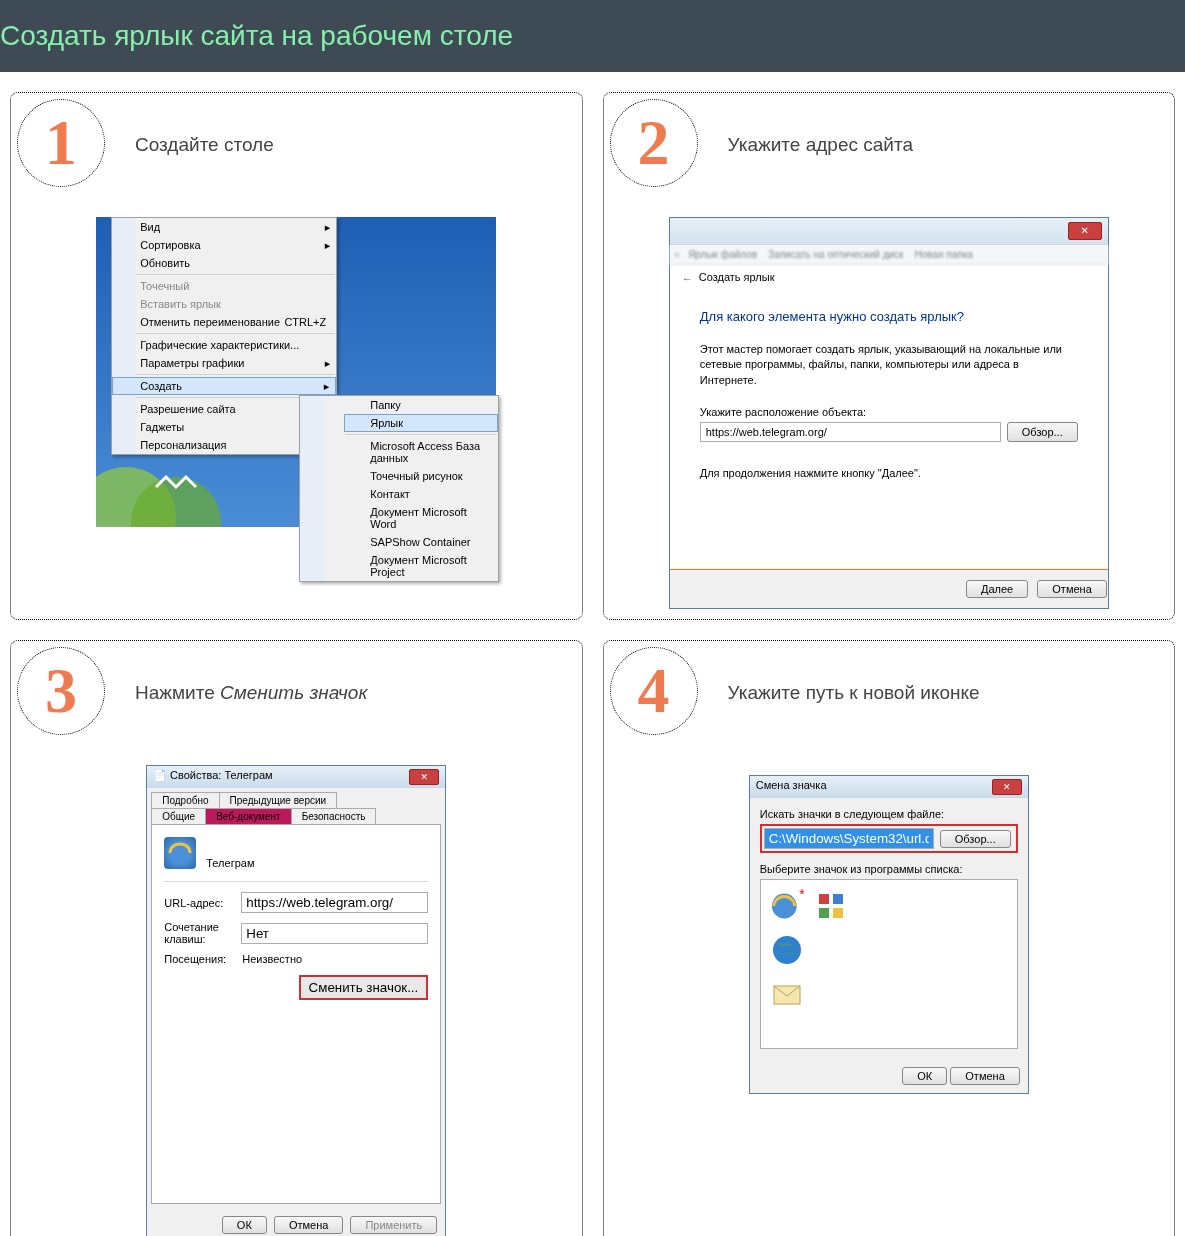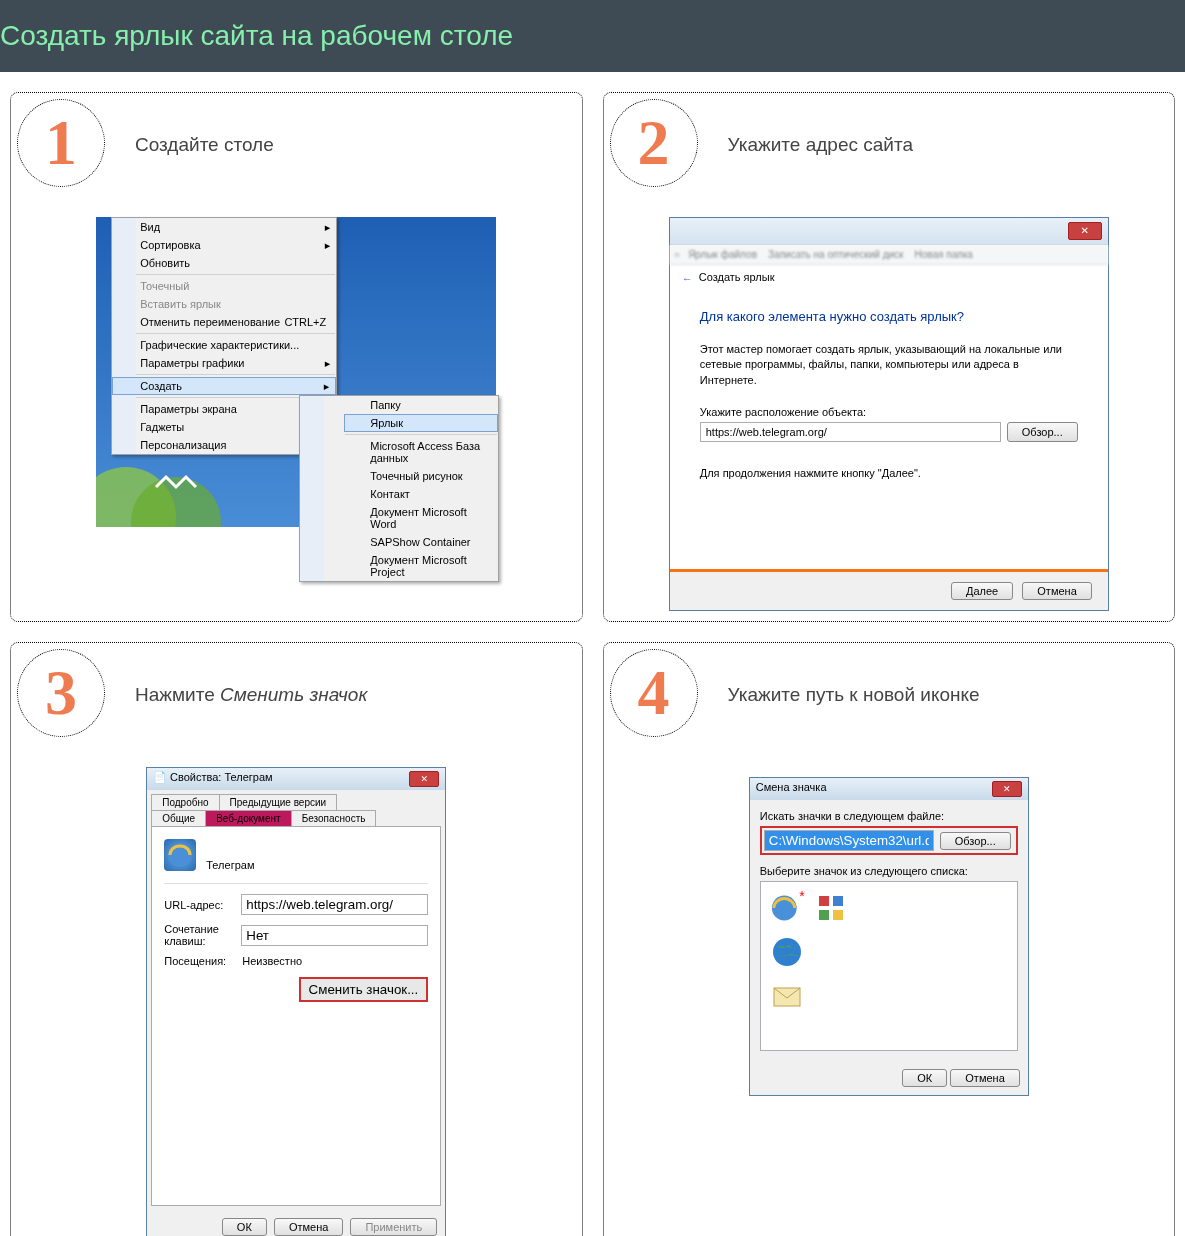--- a/index.html
+++ b/index.html
@@ -34,21 +34,21 @@
 .wiz-title { background: linear-gradient(#e8f0f8, #d4e2f0); padding: 4px 6px; border-bottom: 1px solid #c0c8d0; display: flex; justify-content: space-between; align-items: center; }
 .wiz-close { background: #c84040; color: #fff; width: 34px; height: 18px; border-radius: 2px; text-align: center; font-size: 10px; line-height: 16px; border: 1px solid #a02020; }
 .wiz-toolbar { background: #f4f6f8; padding: 4px; font-size: 10px; color: #888; border-bottom: 1px solid #e0e0e0; filter: blur(1px); }
 .wiz-body { padding: 20px 30px; min-height: 280px; }
 .wiz-heading { color: #003399; font-size: 13px; margin-bottom: 18px; }
 .wiz-text { margin-bottom: 18px; line-height: 1.4; }
 .wiz-label { margin-bottom: 4px; }
 .wiz-input-row { display: flex; gap: 6px; margin-bottom: 24px; }
 .wiz-input { flex: 1; border: 1px solid #abadb3; padding: 3px 5px; font-size: 11px; background: #fff; }
 .wiz-btn { border: 1px solid #888; background: linear-gradient(#f8f8f8, #e0e0e0); padding: 2px 14px; border-radius: 3px; font-size: 11px; }
-.wiz-footer { padding: 10px 16px; text-align: right; background: #f0f0f0; border-top: 3px solid #f97316; }
+.wiz-footer { padding: 10px 1px; text-align: right; background: #f0f0f0; border-top: 1px solid #f97316; }
 .wiz-footer .wiz-btn { margin-left: 6px; }
 
 
 .props { width: 300px; margin: 0 auto; border: 1px solid #5a7fa0; background: #f0f0f0; font-family: 'Segoe UI', Tahoma, sans-serif; font-size: 11px; }
 .props-title { background: linear-gradient(#e8f0f8, #c8daea); padding: 3px 6px; display: flex; justify-content: space-between; align-items: flex-start; }
 .props-close { background: #c84040; color: #fff; width: 30px; height: 16px; text-align: center; font-size: 9px; line-height: 14px; border: 1px solid #a02020; border-radius: 2px; }
 .tabs { display: flex; padding: 4px 4px 0; font-size: 10px; flex-wrap: wrap; }
 .tab { border: 1px solid #aaa; border-bottom: none; padding: 2px 10px; background: #f0f0f0; margin-right: -1px; }
 .tab.active { background: #be185d; position: relative; z-index: 1; }
 .props-body { background: #fff; border: 1px solid #aaa; margin: 0 4px 4px; padding: 12px; min-height: 380px; position: relative; }
@@ -98,21 +98,21 @@
       <div class="ctx-sep"></div>
       <div class="ctx-item disabled">Точечный</div>
       <div class="ctx-item disabled">Вставить ярлык</div>
       <div class="ctx-item"><span>Отменить переименование</span><span class="ctx-shortcut">CTRL+Z</span></div>
       <div class="ctx-sep"></div>
       <div class="ctx-item">Графические характеристики...</div>
       <div class="ctx-item has-sub">Параметры графики</div>
       <div class="ctx-sep"></div>
       <div class="ctx-item highlight has-sub">Создать</div>
       <div class="ctx-sep"></div>
-      <div class="ctx-item">Параметры экрана</div>
+      <div class="ctx-item">Разрешение сайта</div>
       <div class="ctx-item">Гаджеты</div>
       <div class="ctx-item">Персонализация</div>
     </div>
     <div class="sub-menu">
       <div class="ctx-icon-strip"></div>
       <div class="sub-item">Папку</div>
       <div class="sub-item highlight">Ярлык</div>
       <div class="ctx-sep"></div>
       <div class="sub-item">Microsoft Access База данных</div>
       <div class="sub-item">Точечный рисунок</div>
@@ -221,21 +221,21 @@
     <div class="props-title">
           <span>Смена значка</span>
           <div class="props-close">✕</div>
         </div>
     <div class="ci-body">
       <div style="margin-bottom:4px">Искать значки в следующем файле:</div>
       <div class="ci-row">
         <input class="ci-input" value="C:\Windows\System32\url.dll" style="">
         <button class="wiz-btn">Обзор...</button>
       </div>
-      <div style="margin-bottom:4px">Выберите значок из следующего списка:</div>
+      <div style="margin-bottom:4px">Выберите значок из программы списка:</div>
       <div class="ci-list">
         <div class="ci-ico">
               <svg viewBox="0 0 32 32" width="32" height="32">
                 <circle cx="16" cy="16" r="13" fill="#4a90d9"></circle>
                 <path d="M5 16c0-5 5-10 11-10s11 5 11 10" fill="none" stroke="#f0c040" stroke-width="3"></path>
               </svg>
               <span style="color:red;font-size:14px;position:relative;top:-12px">*</span>
             </div>
         <div class="ci-ico">
               <svg viewBox="0 0 32 32" width="32" height="32">

